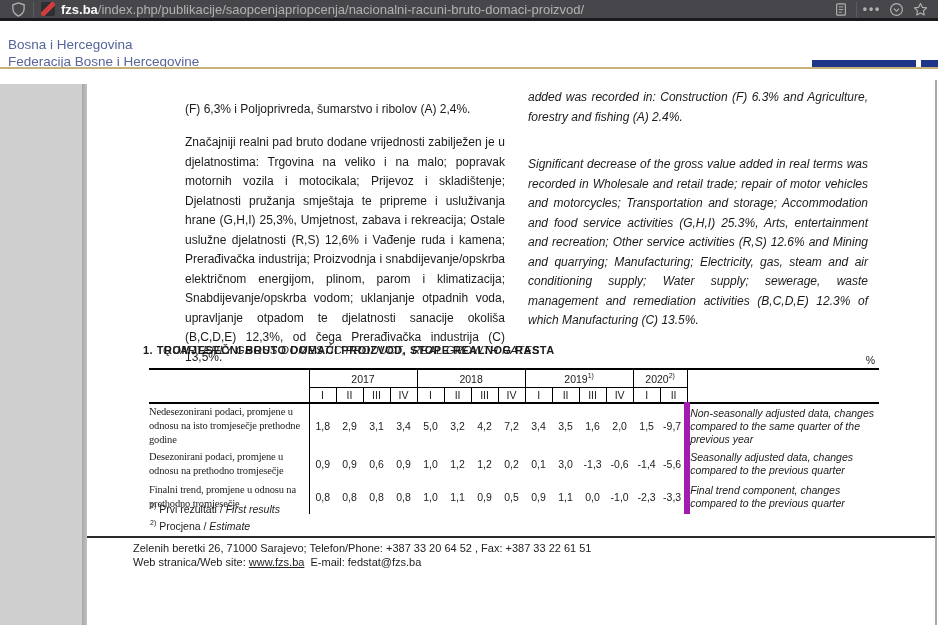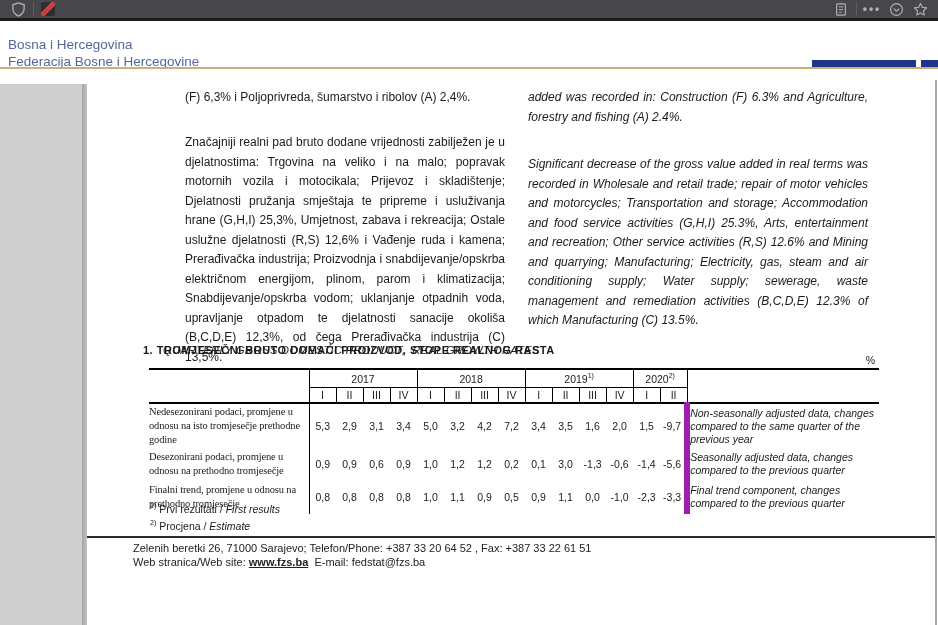--- a/index.html
+++ b/index.html
@@ -61,35 +61,36 @@
   tr.dr2 td{height:32px;}
   tr.dr3 td{height:34px;}
 
   .footnote{position:absolute;left:63px;font-size:10.5px;}
   .fn1{top:422px;} .fn2{top:439px;}
   .footnote sup{font-size:7px;}
   .footnote .it{font-style:italic;}
   .footer-rule{position:absolute;left:0;top:456px;width:848px;border-top:2px solid #2b2b2b;}
   .footer-line{position:absolute;left:46px;font-size:11px;white-space:pre;color:#222;}
   .fl1{top:462px;} .fl2{top:476px;}
-  .weblink{text-decoration:underline;cursor:pointer;font-weight:bold;}
+  .weblink{text-decoration:underline;cursor:pointer;}
 </style>
 </head>
 <body>
 
 <div class="screen">
 
   <div class="browser-bar">
     <span class="bicon">
       <svg width="15" height="15" viewBox="0 0 16 16">
           <path d="M8 1l6 2v4c0 4-2.5 6.5-6 8-3.5-1.5-6-4-6-8V3z" fill="none" stroke="#b1b1b3" stroke-width="1.4"></path>
         </svg>
     </span>
     <span class="vsep"></span>
     <span class="favicon"></span>
+    <span class="url"><span class="domain">fzs.ba</span><span>/index.php/publikacije/saopcenjapriopcenja/nacionalni-racuni-bruto-domaci-proizvod/</span></span>
     <span class="bar-spacer"></span>
     <span class="bicon">
       <svg width="14" height="15" viewBox="0 0 16 16">
           <rect x="3" y="1.5" width="10" height="13" rx="1.2" fill="none" stroke="#b1b1b3" stroke-width="1.3"></rect>
           <line x1="5.4" y1="5" x2="10.6" y2="5" stroke="#b1b1b3" stroke-width="1.1"></line>
           <line x1="5.4" y1="8" x2="10.6" y2="8" stroke="#b1b1b3" stroke-width="1.1"></line>
           <line x1="5.4" y1="11" x2="9" y2="11" stroke="#b1b1b3" stroke-width="1.1"></line>
         </svg>
     </span>
     <span class="vsep"></span>
@@ -114,21 +115,21 @@
   <div class="navy-bar b1"></div>
   <div class="navy-bar b2"></div>
   <div class="gold-line"></div>
 
   <div class="pdf-gutter"></div>
   <div class="page-edge"></div>
   <div class="scrollbar-line"></div>
 
   <div class="doc">
 
-    <div class="para col-l p1" style="top:8px;">(F) 6,3% i Poljoprivreda, šumarstvo i ribolov (A) 2,4%.</div>
+    <div class="para col-l p1" style="top:20px;">(F) 6,3% i Poljoprivreda, šumarstvo i ribolov (A) 2,4%.</div>
     <div class="para col-l" style="top:53px;">Značajniji realni pad bruto dodane vrijednosti zabilježen je u djelatnostima: Trgovina na veliko i na malo; popravak motornih vozila i motocikala; Prijevoz i skladištenje;  Djelatnosti pružanja smještaja te pripreme i usluživanja hrane (G,H,I) 25,3%, Umjetnost, zabava i rekreacija; Ostale uslužne djelatnosti (R,S) 12,6% i Vađenje ruda i kamena; Prerađivačka industrija; Proizvodnja i snabdijevanje/opskrba električnom energijom, plinom, parom i klimatizacija; Snabdijevanje/opskrba vodom; uklanjanje otpadnih voda, upravljanje otpadom te djelatnosti sanacije okoliša (B,C,D,E) 12,3%, od čega Prerađivačka industrija (C) 13,5%.</div>
     <div class="para col-r" style="top:8px;">added was recorded in: Construction (F) 6.3% and Agriculture, forestry and fishing (A) 2.4%.</div>
     <div class="para col-r" style="top:75px;">Significant decrease of the gross value added in real terms was recorded in Wholesale and retail trade; repair of motor vehicles and motorcycles; Transportation and storage; Accommodation and food service activities (G,H,I) 25.3%, Arts, entertainment and recreation; Other service activities (R,S) 12.6% and Mining and quarrying; Manufacturing; Electricity, gas, steam and air conditioning supply; Water supply; sewerage, waste management and remediation activities (B,C,D,E) 12.3% of which Manufacturing (C) 13.5%.</div>
 
     <div class="tbl-title">1. TROMJESEČNI BRUTO DOMAĆI PROIZVOD, STOPE REALNOG RASTA</div>
     <div class="tbl-sub">QUARTERLY GROSS DOMESTIC PRODUCT,  REAL GROWTH RATES</div>
     <div class="unit">%</div>
 
     <table class="stat">
       <colgroup>
@@ -169,21 +170,21 @@
             <td class="q">IV</td>
             <td class="q">I</td>
             <td class="q">II</td>
             <td class="q">III</td>
             <td class="q">IV</td>
             <td class="q">I</td>
             <td class="q">II</td>
           </tr>
       <tr class="data-row dr1">
         <td class="row-lbl">Nedesezonirani podaci, promjene u odnosu na isto tromjesečje prethodne godine</td>
-        <td class="val first">5,3</td>
+        <td class="val first">1,8</td>
             <td class="val">2,9</td>
             <td class="val">3,1</td>
             <td class="val">3,4</td>
             <td class="val">5,0</td>
             <td class="val">3,2</td>
             <td class="val">4,2</td>
             <td class="val">7,2</td>
             <td class="val">3,4</td>
             <td class="val">3,5</td>
             <td class="val">1,6</td>

